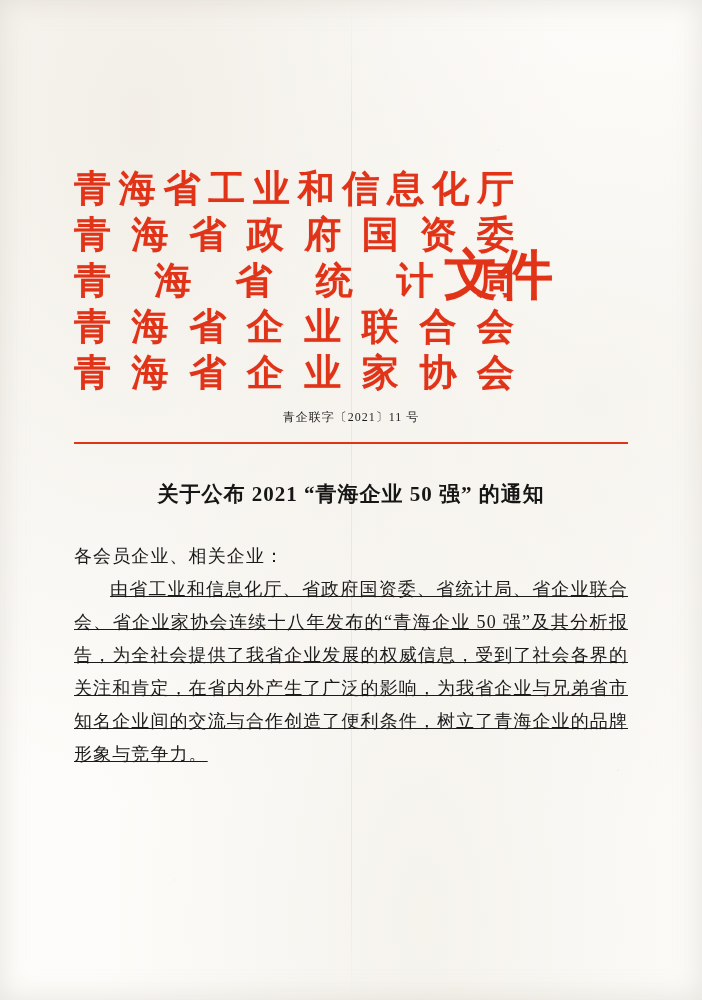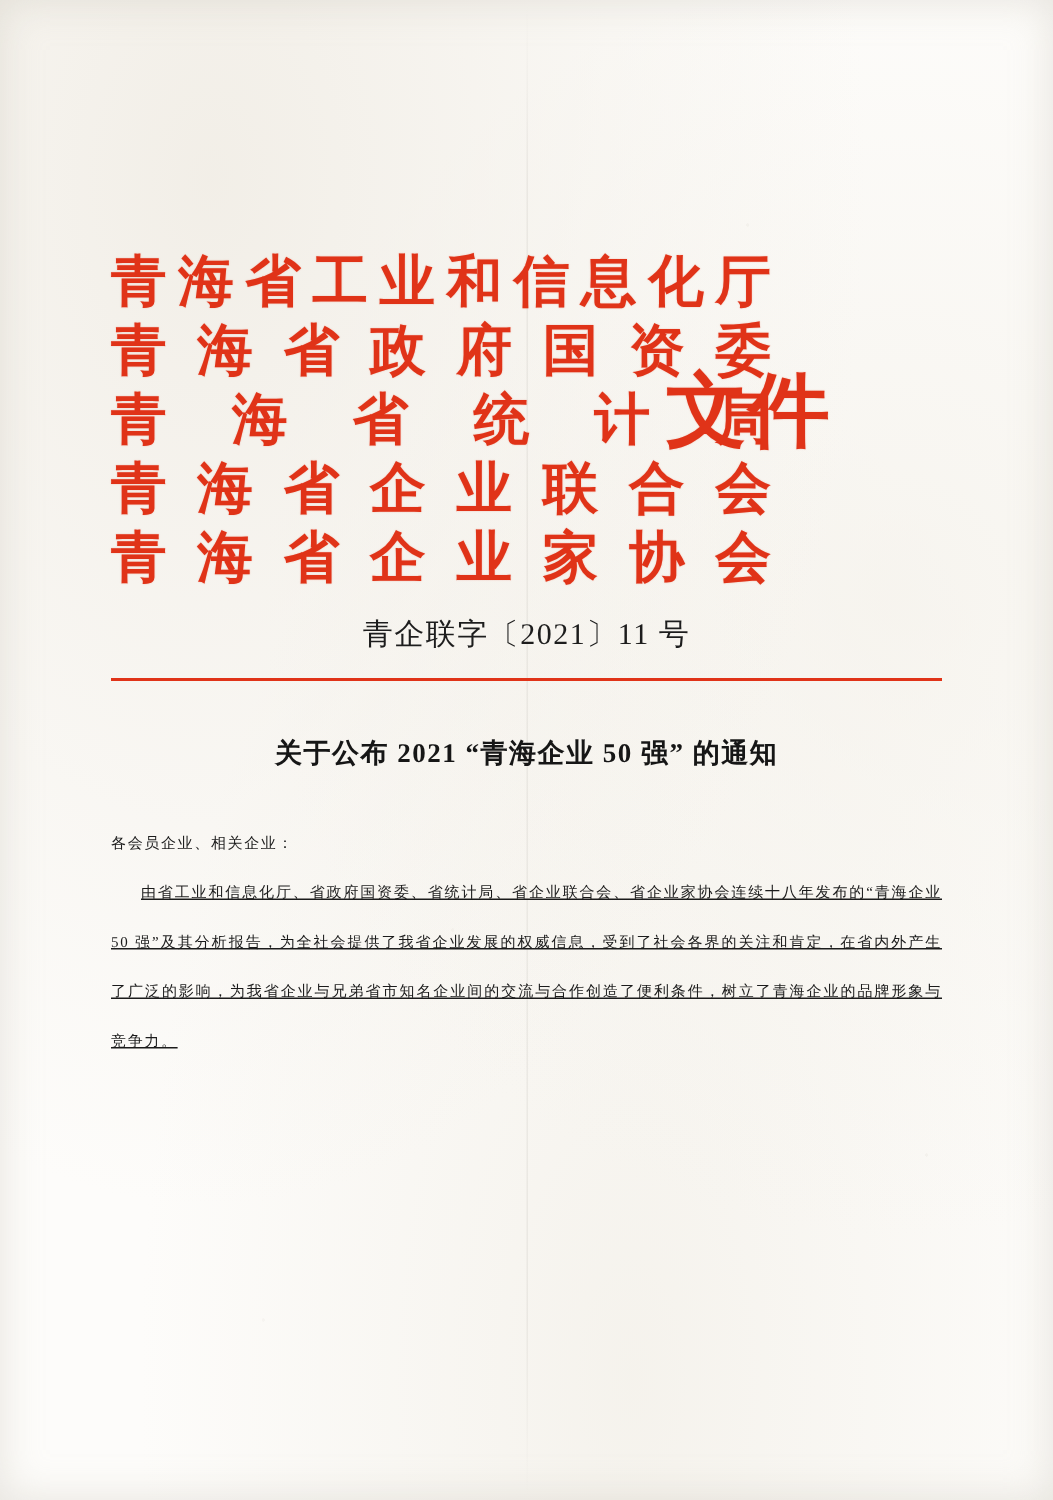--- a/index.html
+++ b/index.html
@@ -73,46 +73,46 @@
     font-weight: 700;
     font-size: 54px;
     line-height: 54px;
     letter-spacing: 1px;
     text-shadow: 0 0 1px rgba(224,51,24,0.35);
   }
 
   .doc-number {
     margin-top: 18px;
     text-align: center;
-    font-size: 20px;
+    font-size: 12px;
     color: #1d1d1d;
     letter-spacing: 1px;
     font-family: "Liberation Serif", "DejaVu Serif", serif;
   }
 
   .red-rule {
     margin: 16px 0 0 0;
     height: 2px;
     background: #e03318;
     width: 100%;
   }
 
   .title {
     margin-top: 36px;
     text-align: center;
-    font-size: 18px;
+    font-size: 21px;
     font-weight: 700;
     color: #161616;
     letter-spacing: 1px;
     font-family: "Liberation Serif", "DejaVu Serif", serif;
   }
 
   .body-text {
     margin-top: 32px;
-    font-size: 10px;
+    font-size: 18px;
     line-height: 33px;
     color: #1b1b1b;
     letter-spacing: 1.1px;
     text-align: justify;
     font-family: "Liberation Serif", "DejaVu Serif", serif;
   }
   .salutation { margin-bottom: 0; }
   .para { text-indent: 2em; text-decoration: underline; }
 
   .fold-line {

